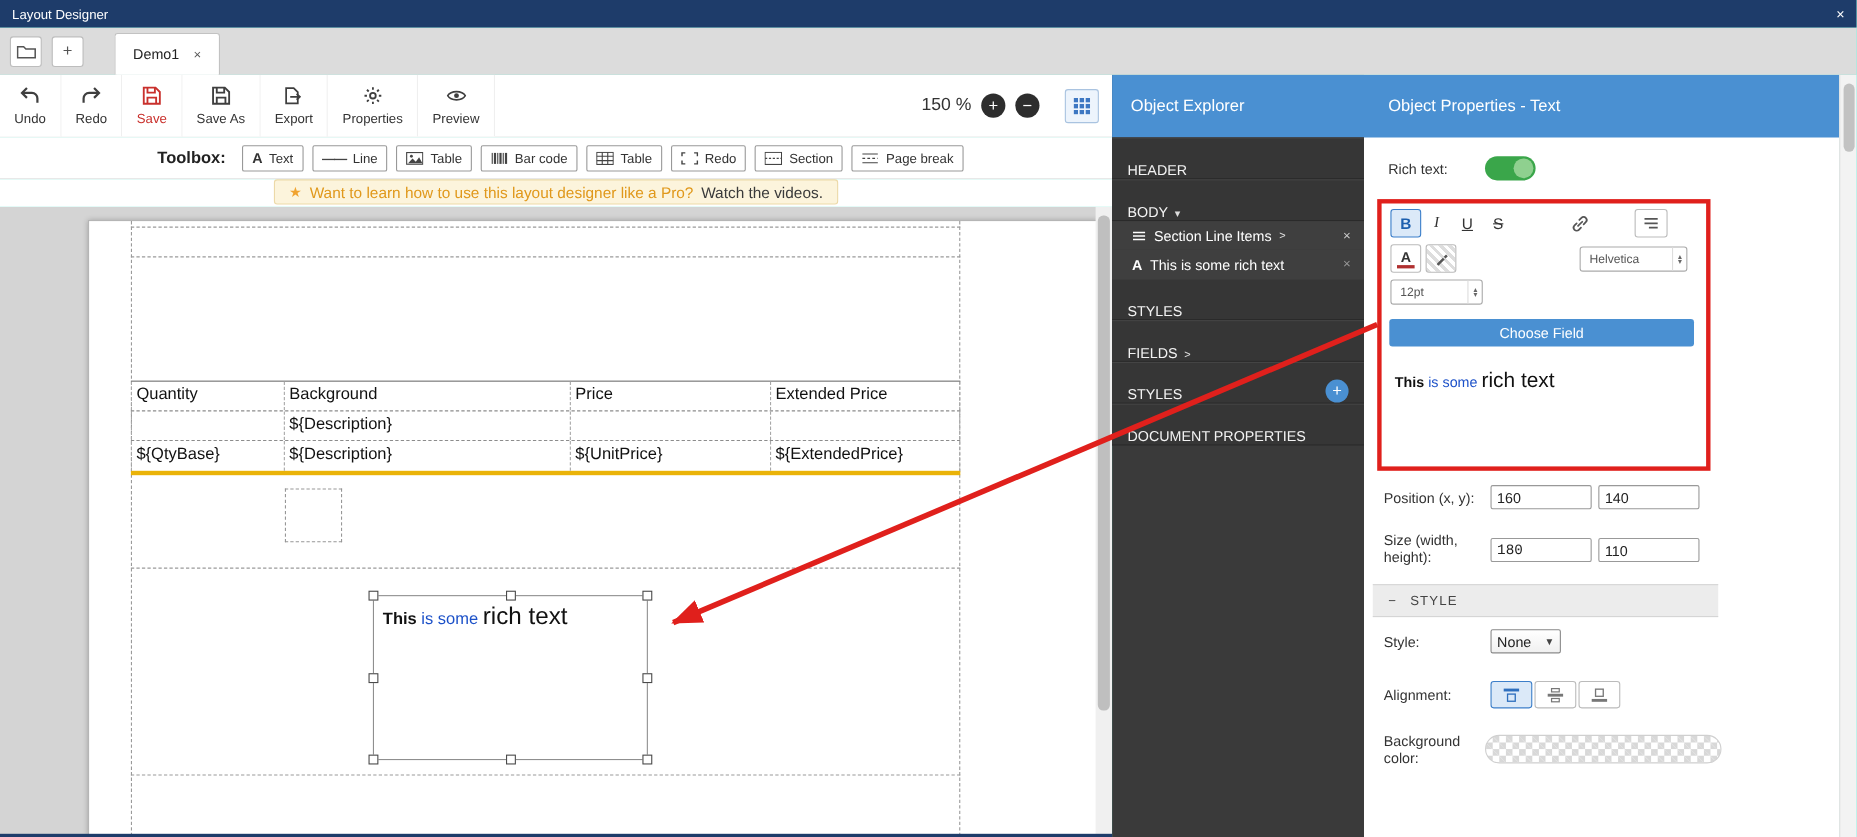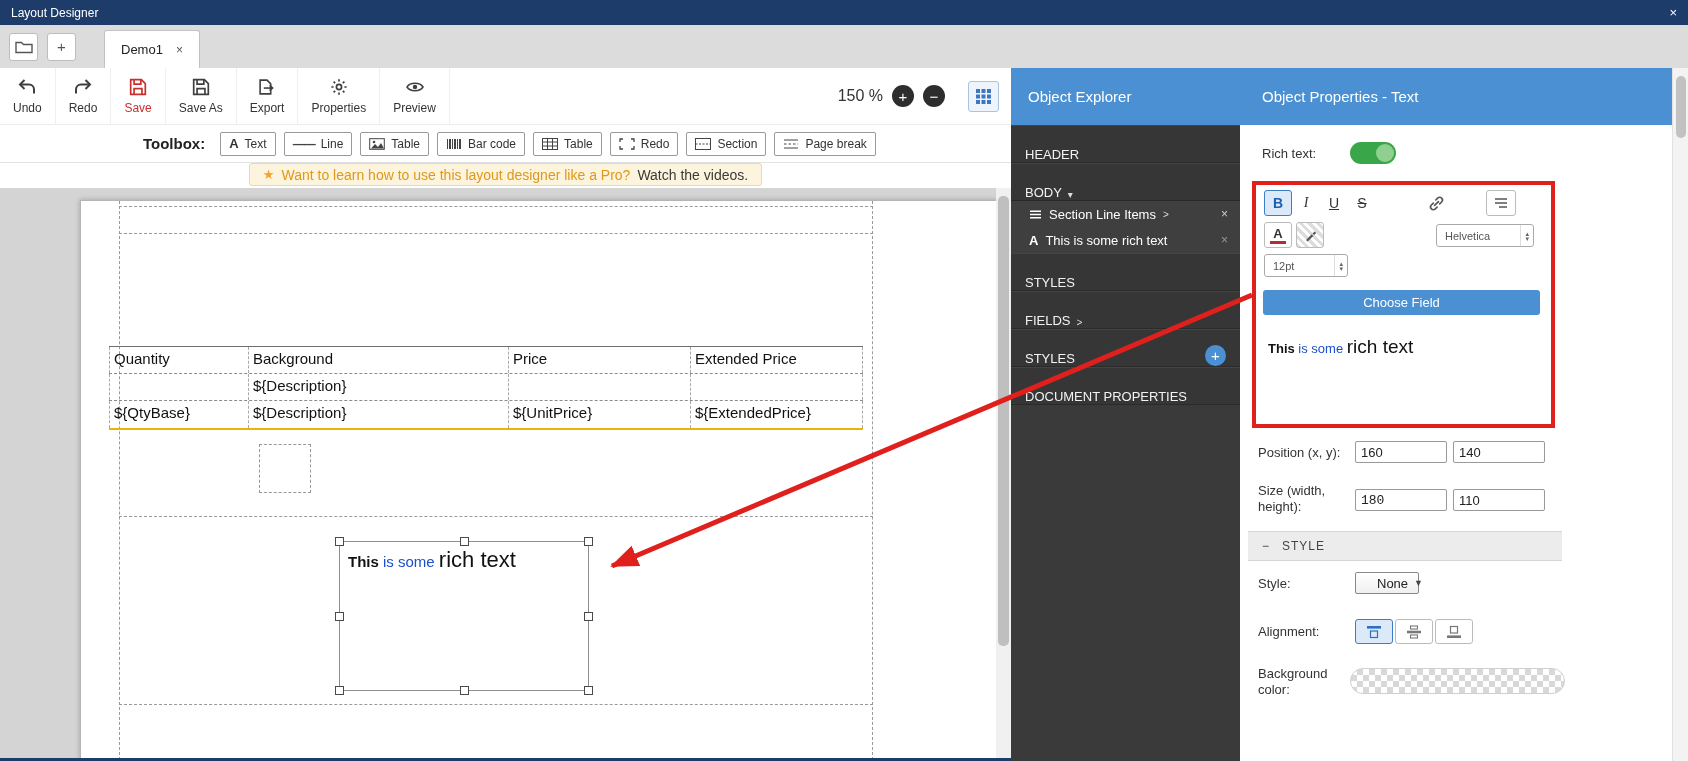--- a/index.html
+++ b/index.html
@@ -40,21 +40,21 @@
 #notice{height:23px;background:#fcf4dc;border:1px solid #ecd9a8;border-radius:3px;display:flex;align-items:center;gap:7px;padding:0 13px;font-size:14px}
 #notice .star{color:#f0a330;font-size:13px}
 #notice .msg{color:#e0981b}
 #notice .lnk{color:#3a3a3a;cursor:pointer}
 
 
 #canvas{position:absolute;left:0;top:188px;width:1011px;height:573px;background:#d4d4d4;overflow:hidden}
 #page{position:absolute;left:80px;top:12px;width:918px;height:561px;background:#fff;border:1px solid #b5b5b5;box-shadow:0 0 5px rgba(0,0,0,.25)}
 .vguide{position:absolute;top:0;bottom:0;width:0;border-left:1px dashed #9a9a9a}
 .hguide{position:absolute;left:38px;width:754px;height:0;border-top:1px dashed #9a9a9a}
-#dtable{position:absolute;left:28px;top:145px;width:754px;border-top:1px solid #6f6f6f;border-bottom:2px solid #eab308;font-size:15px;color:#111}
+#dtable{position:absolute;left:38px;top:145px;width:754px;border-top:1px solid #6f6f6f;border-bottom:4px solid #eab308;font-size:15px;color:#111}
 .trow{display:flex;height:27px;border-bottom:1px dashed #8c8c8c}
 .trow:last-child{border-bottom:none}
 .tcell{border-right:1px dashed #a8a8a8;padding:3px 0 0 4px;overflow:hidden;white-space:nowrap}
 .tcell:first-child{border-left:1px dashed #a8a8a8}
 .c0{width:140px}.c1{width:260px}.c2{width:182px}.c3{width:172px}
 #ghost-box{position:absolute;left:178px;top:243px;width:52px;height:49px;border:1px dashed #979797}
 #textframe{position:absolute;left:258px;top:340px;width:250px;height:150px;border:1px solid #8f8f8f;cursor:move}
 #textframe .txt{padding:5px 0 0 8px;white-space:nowrap}
 .rt-b{font-weight:bold;font-size:15px;color:#111}
 .rt-c{font-size:15px;color:#1b50c8}
@@ -93,21 +93,21 @@
 .spin-select{position:absolute;height:23px;border:1px solid #aaa;border-radius:3px;background:#fff;display:flex;align-items:center;font-size:11px;color:#555;padding-left:8px;cursor:pointer}
 .spin-arrows{margin-left:auto;display:flex;flex-direction:column;align-items:center;justify-content:center;padding:0 4px;font-size:7px;color:#666;line-height:5px;border-left:1px solid #ddd;height:100%}
 #choose-field{position:absolute;left:1px;top:102px;width:277px;height:25px;background:#4a90d2;color:#fff;border-radius:3px;font-size:13px;display:flex;align-items:center;justify-content:center;cursor:pointer}
 #rt-preview{position:absolute;left:6px;top:148px;white-space:nowrap}
 .pv-b{font-weight:bold;font-size:13px;color:#111}
 .pv-c{font-size:13px;color:#1b50c8}
 .pv-l{font-size:19px;color:#111}
 
 .p-input{position:absolute;width:92px;height:22px;border:1px solid #999;border-radius:2px;font-size:13px;padding:0 5px;color:#222;font-family:inherit;background:#fff}
 #style-bar{position:absolute;left:8px;top:463px;width:314px;height:30px;background:#ececec;border-top:1px solid #d5d5d5;border-bottom:1px solid #d5d5d5;display:flex;align-items:center;gap:12px;padding-left:14px;font-size:12px;color:#444;letter-spacing:1px;cursor:pointer}
-#style-select{position:absolute;left:115px;top:504px;width:64px;height:22px;border:1px solid #888;border-radius:2px;background:linear-gradient(#fff,#f0f0f0);display:flex;align-items:center;gap:6px;padding:0 21px;font-size:13px;color:#222;cursor:pointer}
+#style-select{position:absolute;left:115px;top:504px;width:64px;height:22px;border:1px solid #888;border-radius:2px;background:linear-gradient(#fff,#f0f0f0);display:flex;align-items:center;gap:6px;padding:0 5px;font-size:13px;color:#222;cursor:pointer}
 #style-select .arr{margin-left:auto;font-size:9px;color:#444}
 .align-btn{position:absolute;top:551px;width:38px;height:25px;border:1px solid #bbb;border-radius:3px;background:#fff;display:flex;align-items:center;justify-content:center;color:#777;cursor:pointer}
 .align-btn.active{background:#dbe9f8;border-color:#3b7ec9;color:#2e6fbe}
 #bg-swatch{position:absolute;left:110px;top:600px;width:215px;height:26px;border:1px solid #d0d0d0;border-radius:13px;cursor:pointer;background-color:#fff;background-image:linear-gradient(45deg,#d8d8d8 25%,transparent 25%,transparent 75%,#d8d8d8 75%),linear-gradient(45deg,#d8d8d8 25%,transparent 25%,transparent 75%,#d8d8d8 75%);background-size:12px 12px;background-position:0 0,6px 6px}
 
 
 #right-scroll{position:absolute;left:1672px;top:68px;width:16px;height:693px;background:#f3f3f3;border-left:1px solid #e2e2e2;z-index:3}
 #right-scroll .thumb{position:absolute;left:3px;top:8px;width:10px;height:62px;background:#c2c2c2;border-radius:5px;cursor:pointer}
 
 

